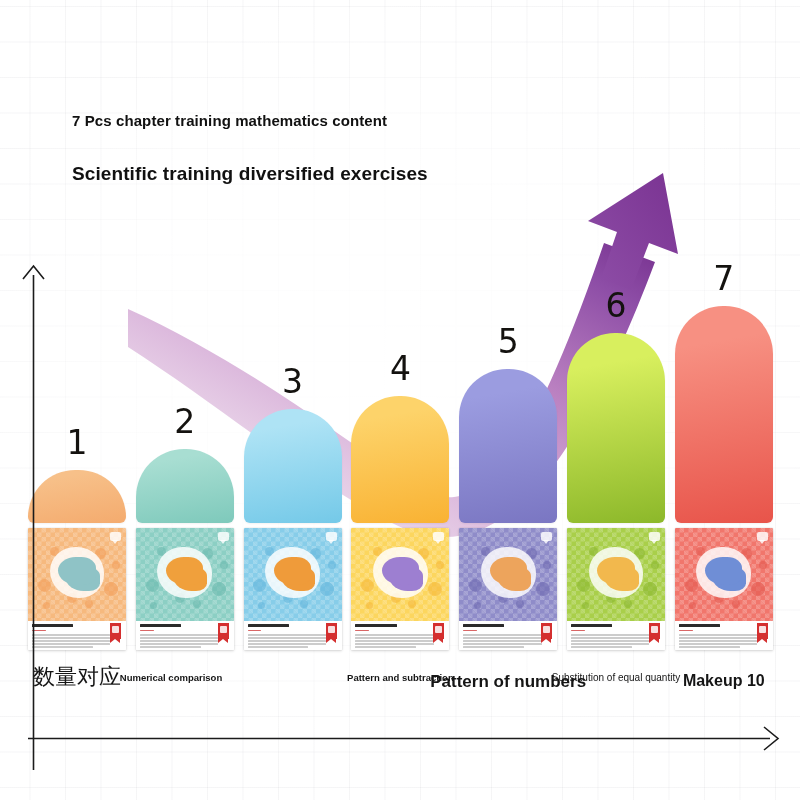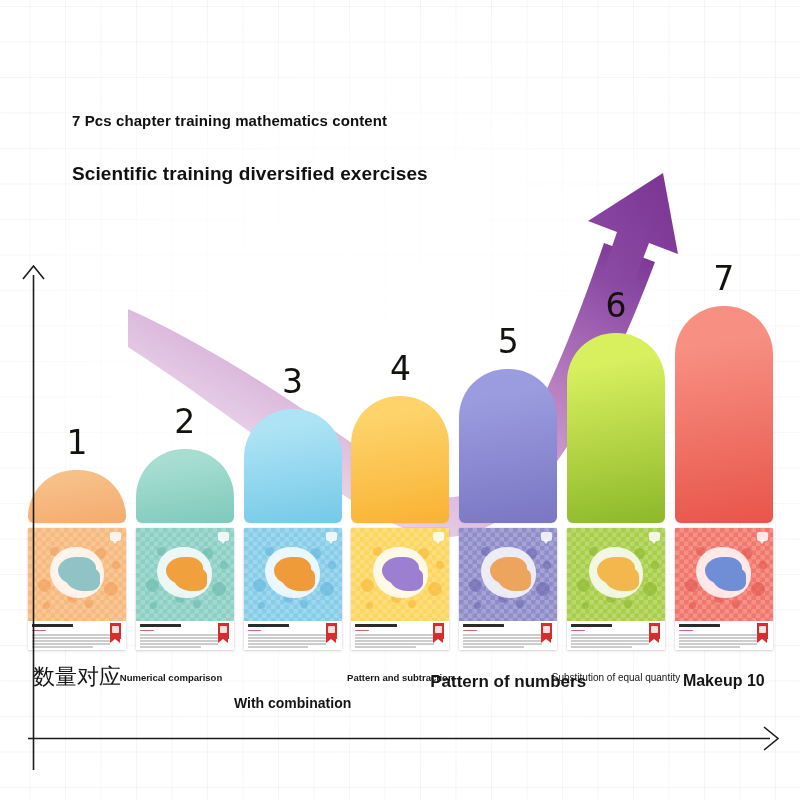--- a/index.html
+++ b/index.html
@@ -375,21 +375,20 @@
         <div class="foot-line" style="top: 16.5px; width: 80%; opacity: 0.45;"></div>
         <div class="foot-line" style="top: 19.5px; width: 80%; opacity: 0.45;"></div>
         <div class="foot-line" style="top: 22.5px; width: 80%; opacity: 0.45;"></div>
         <div class="foot-line" style="top: 25.5px; width: 62%; opacity: 0.45;"></div>
         <div class="badge">
           <div class="glyph"></div>
         </div>
       </div>
     </div>
     <div class="cat-label" style="font-size: 16px; font-weight: 700; left: 613.8px; width: 220px; top: 672px;">Makeup 10</div>
-    <div class="cat-label" style="left: 182.6px; width: 220px; top: 695px; font-weight: 700; font-size: 14px;">With combination</div>
   </div>
 
 <svg id="axes" viewBox="0 0 800 800">
   <line x1="33.5" y1="275" x2="33.5" y2="770" stroke="#1b1b1b" stroke-width="1.6"></line>
   <path d="M 23 279 L 33.5 266 L 44 279" fill="none" stroke="#1b1b1b" stroke-width="1.6"></path>
   <line x1="28" y1="738.5" x2="770" y2="738.5" stroke="#1b1b1b" stroke-width="1.4"></line>
   <path d="M 764 727 L 778 738.5 L 764 750" fill="none" stroke="#1b1b1b" stroke-width="1.6"></path>
 </svg>
 
 <div class="heading" id="heading-1">7 Pcs chapter training mathematics content</div>

